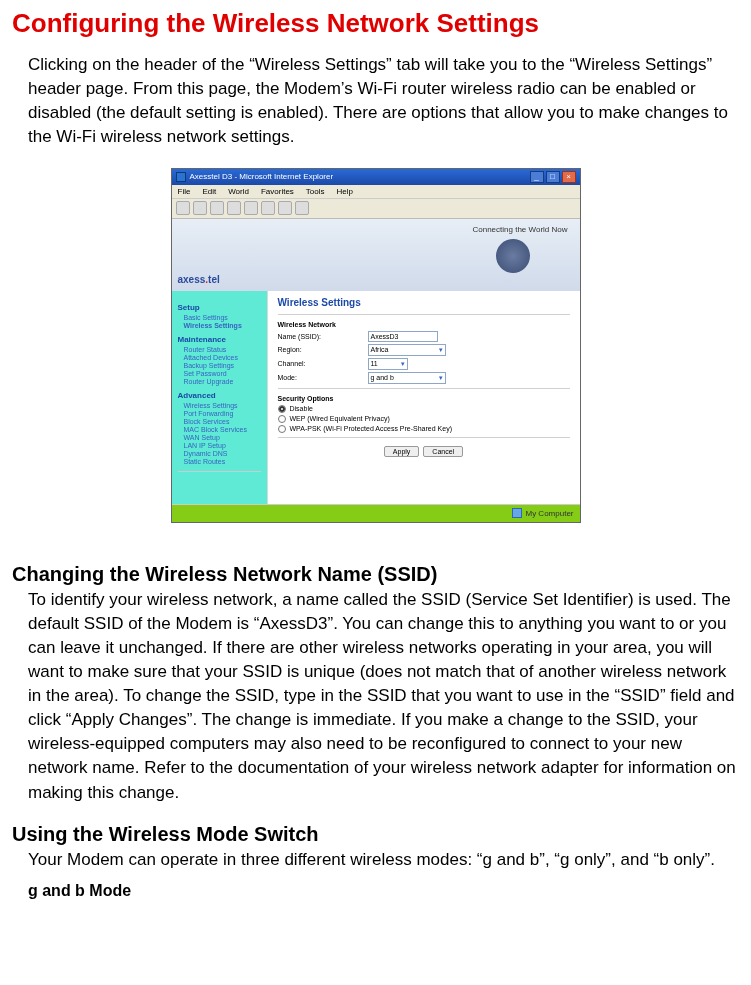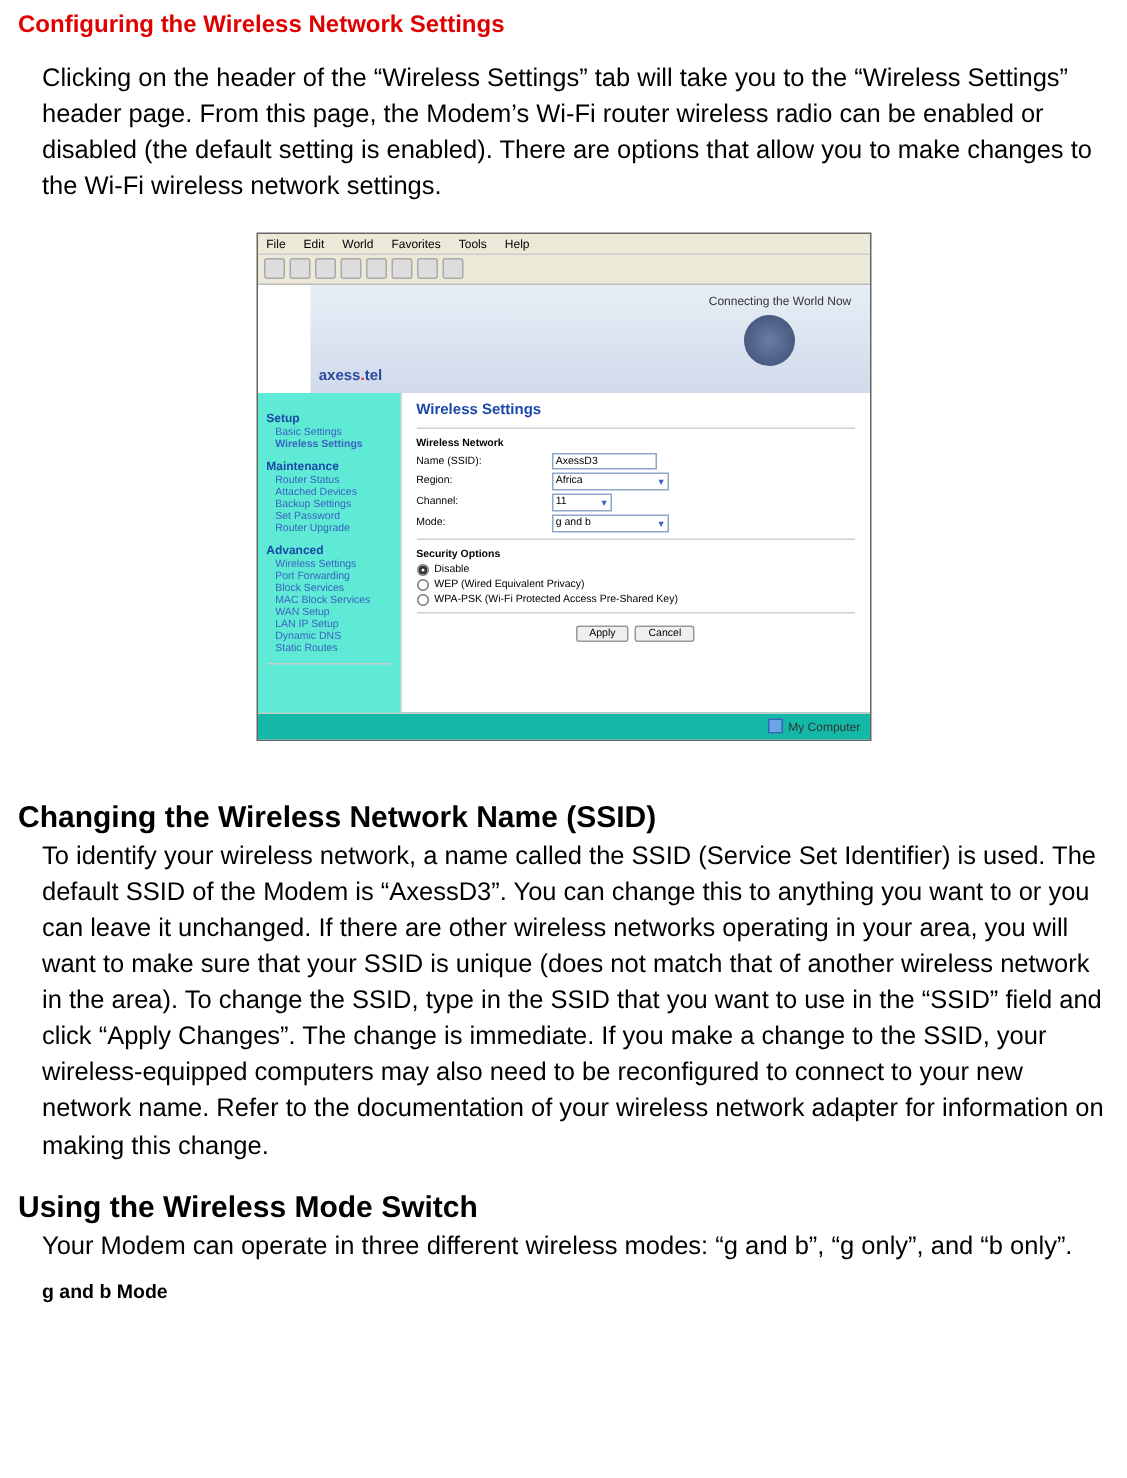--- a/index.html
+++ b/index.html
@@ -1,30 +1,30 @@
 <!DOCTYPE html>
 <html><head>
   <meta charset="utf-8">
   <style>
     * { box-sizing: border-box; margin: 0; padding: 0; }
     body { font-family: Arial, Helvetica, sans-serif; width: 751px; background: #fff; color: #000; padding: 8px 12px 16px 12px; }
-    .title-red { color: #e00000; font-size: 16px; font-weight: 700; margin-bottom: 14px; }
+    .title-red { color: #e00000; font-size: 26px; font-weight: 700; margin-bottom: 14px; }
     .body-para { font-size: 17px; line-height: 1.42; margin-left: 16px; margin-bottom: 18px; }
     .subhead { font-size: 20px; font-weight: 700; margin-bottom: 2px; }
-    .sub-indent { font-size: 13px; font-weight: 700; margin-left: 16px; margin-bottom: 4px; }
+    .sub-indent { font-size: 16px; font-weight: 700; margin-left: 16px; margin-bottom: 4px; }
     .screenshot-wrap { width: 410px; margin: 0 auto 40px auto; border: 1px solid #666; }
     .win-titlebar { display: flex; align-items: center; padding: 2px 4px; background: linear-gradient(#2a6ad6, #1b49a8); color: #fff; font-size: 8px; }
     .win-titlebar .icon-ie { width: 10px; height: 10px; background: #2a73d0; border: 1px solid #0a3a7a; margin-right: 4px; }
     .win-titlebar .spacer { flex: 1; }
     .win-btn { width: 14px; height: 12px; background: #4b7cd6; border: 1px solid #163d80; margin-left: 2px; display: flex; align-items: center; justify-content: center; color: #fff; font-size: 8px; }
     .win-btn.close { background: #e36b4a; border-color: #9a3318; }
     .win-menubar { background: #ece9d8; font-size: 8px; padding: 2px 6px; display: flex; gap: 12px; border-bottom: 1px solid #ccc; text-align: center; }
     .win-toolbar { background: #ece9d8; height: 20px; border-bottom: 1px solid #bbb; display: flex; align-items: center; gap: 3px; padding: 0 4px; }
     .tb-icon { width: 14px; height: 14px; border: 1px solid #aaa; background: #ddd; border-radius: 2px; }
-    .hero { height: 72px; background: linear-gradient(#e7eef6, #d0daea); position: relative; overflow: hidden; margin-left: 35px; }
+    .hero { height: 72px; background: linear-gradient(#e7eef6, #d0daea); position: relative; overflow: hidden; }
     .hero .tagline { position: absolute; right: 12px; top: 6px; font-size: 8px; color: #333; }
     .hero .logo { position: absolute; left: 6px; bottom: 6px; color: #2a4a9c; font-size: 10px; font-weight: 700; }
     .hero .logo b.x { color: #d72626; }
     .hero .globe { position: absolute; right: 50px; top: 20px; width: 34px; height: 34px; background: radial-gradient(#6a7ca2, #3a4c72); border-radius: 50%; }
     .content-row { display: flex; font-size: 7px; }
     .sidebar-sc { width: 96px; background: #5eead4; padding: 6px 6px 26px 6px; border-right: 1px solid #d8d8d8; }
     .sidebar-sc h4 { color: #1b49a8; font-size: 8px; font-weight: 700; margin-top: 6px; margin-bottom: 2px; }
     .sidebar-sc a { display: block; color: #3a63c2; font-size: 7px; margin: 1px 0 1px 6px; text-decoration: none; }
     .sidebar-sc a.active { font-weight: 700; }
     .sidebar-sc .div { border-top: 1px solid #ccc; margin: 6px 0; }
@@ -35,30 +35,38 @@
     .field-row { display: flex; align-items: center; margin: 2px 0; }
     .field-row .lbl { width: 90px; }
     .field-row .val { width: 70px; border: 1px solid #8ea7c7; padding: 1px 2px; font-size: 7px; background: #fff; }
     .field-row .sel { width: 78px; border: 1px solid #8ea7c7; padding: 1px 2px; font-size: 7px; background: #fff; display: flex; justify-content: space-between; }
     .field-row .sel .arrow { color: #3a63c2; font-size: 7px; }
     .opt-row { display: flex; align-items: center; gap: 4px; margin: 2px 0; }
     .opt-row .radio { width: 8px; height: 8px; border: 1px solid #777; border-radius: 50%; display: inline-block; }
     .opt-row .radio.sel { box-shadow: inset 0 0 0 2px #333; }
     .btn-row { display: flex; justify-content: center; gap: 4px; margin-top: 8px; }
     .btn-sc { border: 1px solid #999; background: #efefef; font-size: 7px; padding: 1px 8px; border-radius: 2px; }
-    .statusbar { background: #14b8a6; border-top: 1px solid #ccc; height: 18px; display: flex; align-items: center; justify-content: flex-end; padding: 0 6px; font-size: 8px; gap: 3px; color: #333; }
+    .statusbar { background: #84cc16; border-top: 1px solid #ccc; height: 18px; display: flex; align-items: center; justify-content: flex-end; padding: 0 6px; font-size: 8px; gap: 3px; color: #333; }
     .statusbar .mi-icon { width: 10px; height: 10px; background: #6aa5e6; border: 1px solid #2a6ab0; }
   </style>
 </head>
 <body>
 
 <h1 class="title-red">Configuring the Wireless Network Settings</h1>
 <p class="body-para">Clicking on the header of the “Wireless Settings” tab will take you to the “Wireless Settings” header page. From this page, the Modem’s Wi-Fi router wireless radio can be enabled or disabled (the default setting is enabled). There are options that allow you to make changes to the Wi-Fi wireless network settings.</p>
 
 <div class="screenshot-wrap">
+  <div class="win-titlebar">
+    <span class="icon-ie"></span>
+    <span>Axesstel D3 - Microsoft Internet Explorer</span>
+    <span class="spacer"></span>
+    <span class="win-btn">_</span>
+    <span class="win-btn">□</span>
+    <span class="win-btn close">×</span>
+  </div>
   <div class="win-menubar">
     <span>File</span>
     <span>Edit</span>
     <span>World</span>
     <span>Favorites</span>
     <span>Tools</span>
     <span>Help</span>
   </div>
   <div class="win-toolbar">
     <span class="tb-icon"></span>

